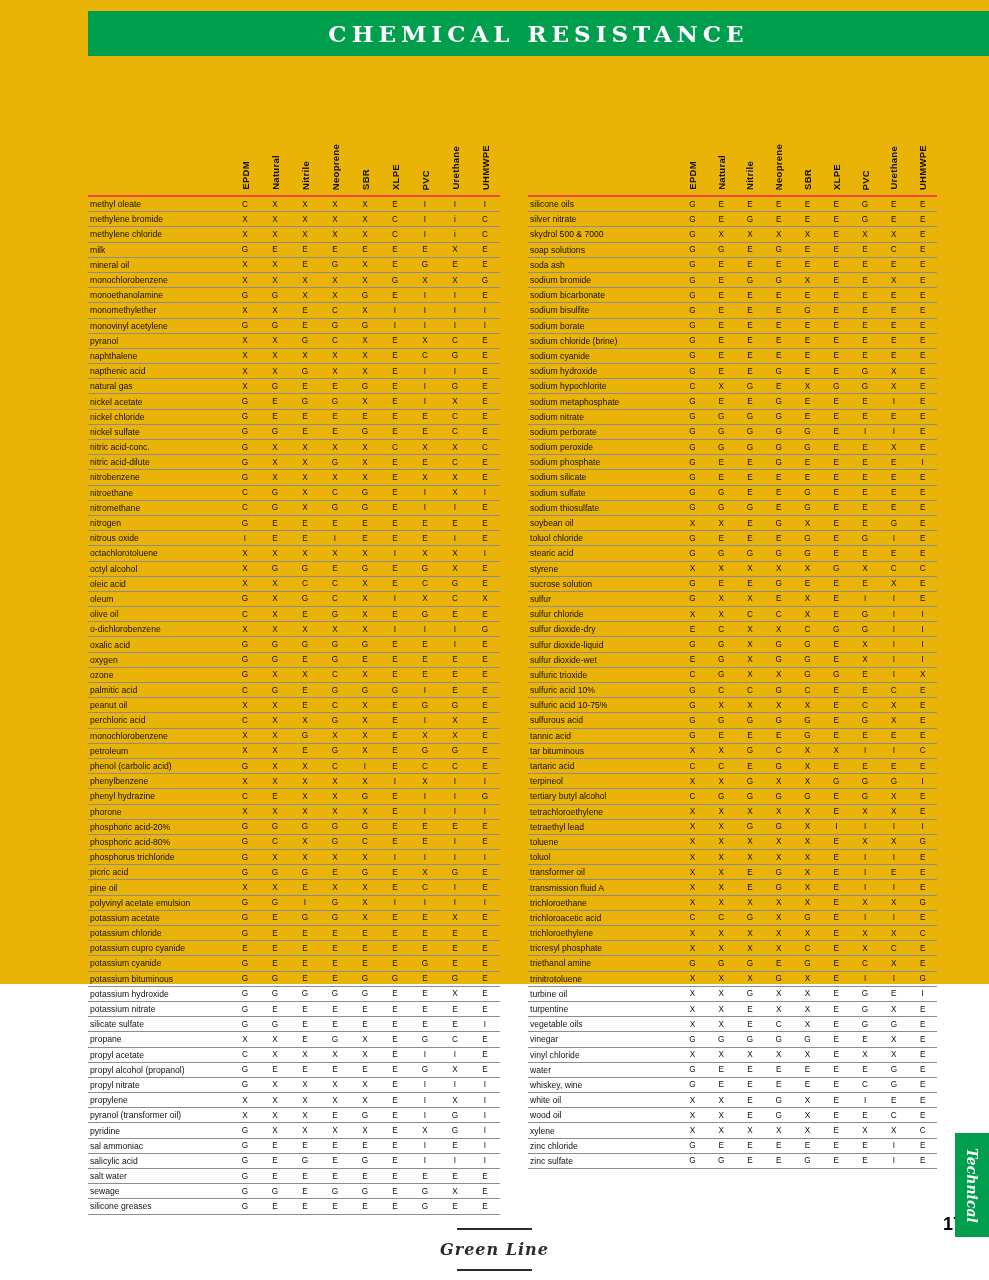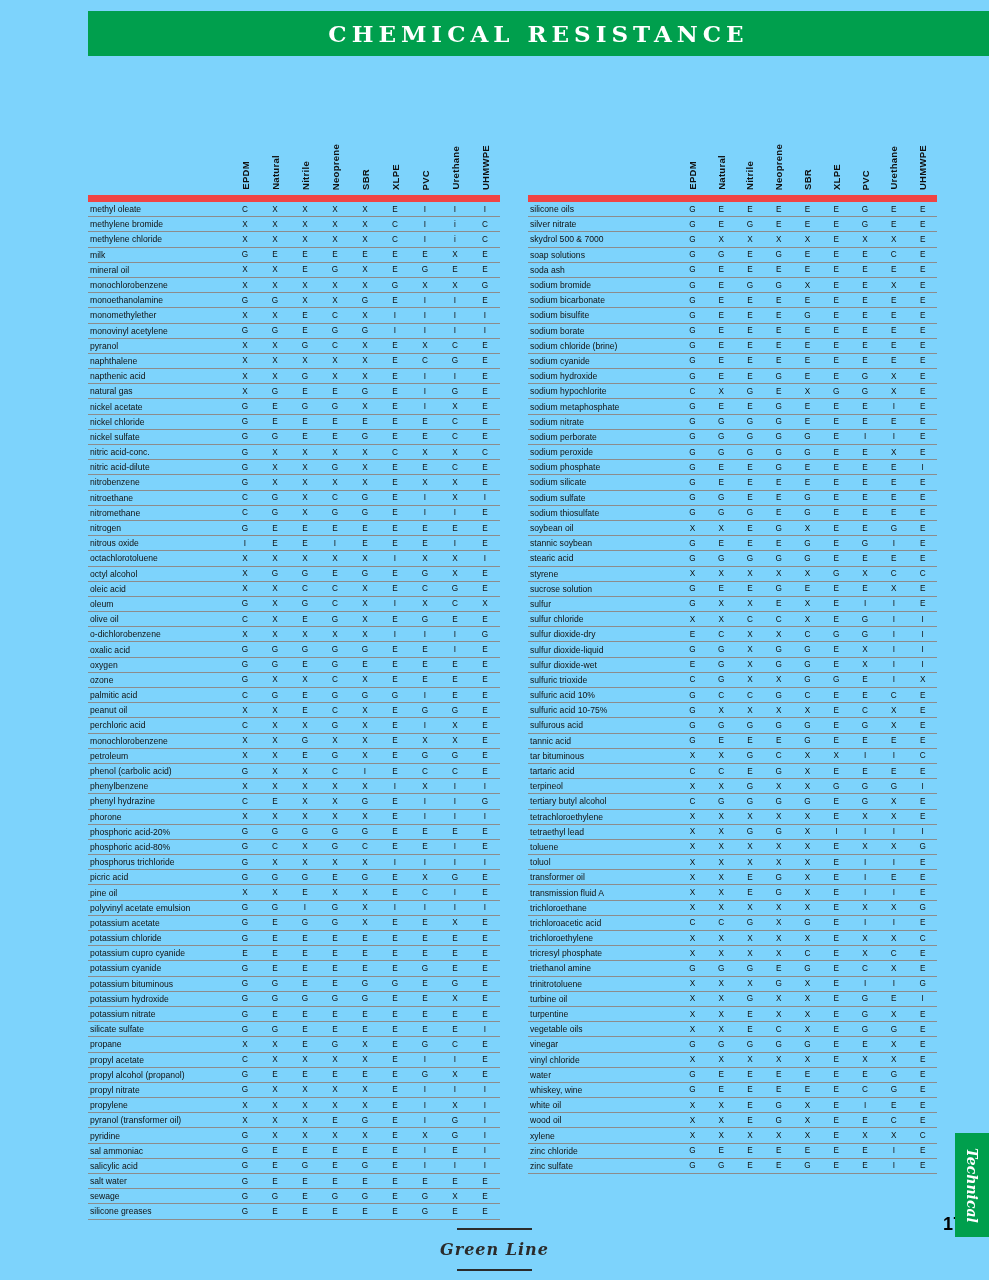--- a/index.html
+++ b/index.html
@@ -1,32 +1,32 @@
 <!DOCTYPE html>
 <html style="--green: #009F4D;"><head>
 <meta charset="utf-8">
 <style>
   * { margin:0; padding:0; box-sizing:border-box; }
   html,body { width:989px; height:1280px; background:#ffffff; font-family:"Liberation Sans", sans-serif; color:#1a1a1a; overflow:hidden; }
-  .page { position:relative; width:989px; height:1280px; background:#7dd3fc; }
+  .page { position:relative; width:989px; height:984px; background:#eab308; }
 
   .banner { position:absolute; left:88px; top:11px; width:901px; height:45px; background:var(--green,#009F4D); display:flex; align-items:center; justify-content:center; }
   .banner .title { color:#fff; font-family:"DejaVu Serif", serif; font-weight:bold; font-size:23px; letter-spacing:5px; }
 
   .rtable { position:absolute; top:113px; }
   #left-table  { left:88px;  width:412px; }
   #right-table { left:528px; width:409px; }
 
   .thead { display:grid; height:82px; }
   #left-table  .thead, #left-table  .trow { grid-template-columns:142px repeat(9,1fr); }
   #right-table .thead, #right-table .trow { grid-template-columns:150px repeat(9,1fr); }
   .vcell { display:flex; align-items:flex-end; justify-content:center; padding-bottom:5px; }
   .vlabel { writing-mode:vertical-rl; transform:rotate(180deg); font-weight:bold; font-size:9.5px; letter-spacing:0.3px; color:#111; }
 
-  .tbody { border-top:7px solid #ef4444; }
+  .tbody { border-top:2px solid #ef4444; }
   .trow { display:grid; height:15.2px; border-bottom:1px solid #8c8c8c; align-items:center; }
   .chem { font-size:8.6px; padding-left:2px; white-space:nowrap; overflow:hidden; color:#111; }
   .rate { font-size:8.2px; text-align:center; color:#111; }
 
   .footer-brand { position:absolute; left:0; top:1228px; width:989px; display:flex; align-items:center; justify-content:center; gap:10px;flex-direction:column; }
   .brand-line { width:75px; height:0; border-top:2px solid #2b2b2b; }
   .brand-text { font-family:"DejaVu Serif", serif; font-style:italic; font-weight:bold; font-size:16px; color:#2b2b2b; letter-spacing:1px; }
 
   .page-number { position:absolute; right:16px; top:1214px; font-weight:bold; font-size:18px; color:#000; }
 
@@ -1171,21 +1171,21 @@
           <div class="rate">X</div>
           <div class="rate">E</div>
           <div class="rate">G</div>
           <div class="rate">X</div>
           <div class="rate">E</div>
           <div class="rate">E</div>
           <div class="rate">G</div>
           <div class="rate">E</div>
         </div>
         <div class="trow">
-          <div class="chem">stannic soybean</div>
+          <div class="chem">toluol chloride</div>
           <div class="rate">G</div>
           <div class="rate">E</div>
           <div class="rate">E</div>
           <div class="rate">E</div>
           <div class="rate">G</div>
           <div class="rate">E</div>
           <div class="rate">G</div>
           <div class="rate">I</div>
           <div class="rate">E</div>
         </div>

